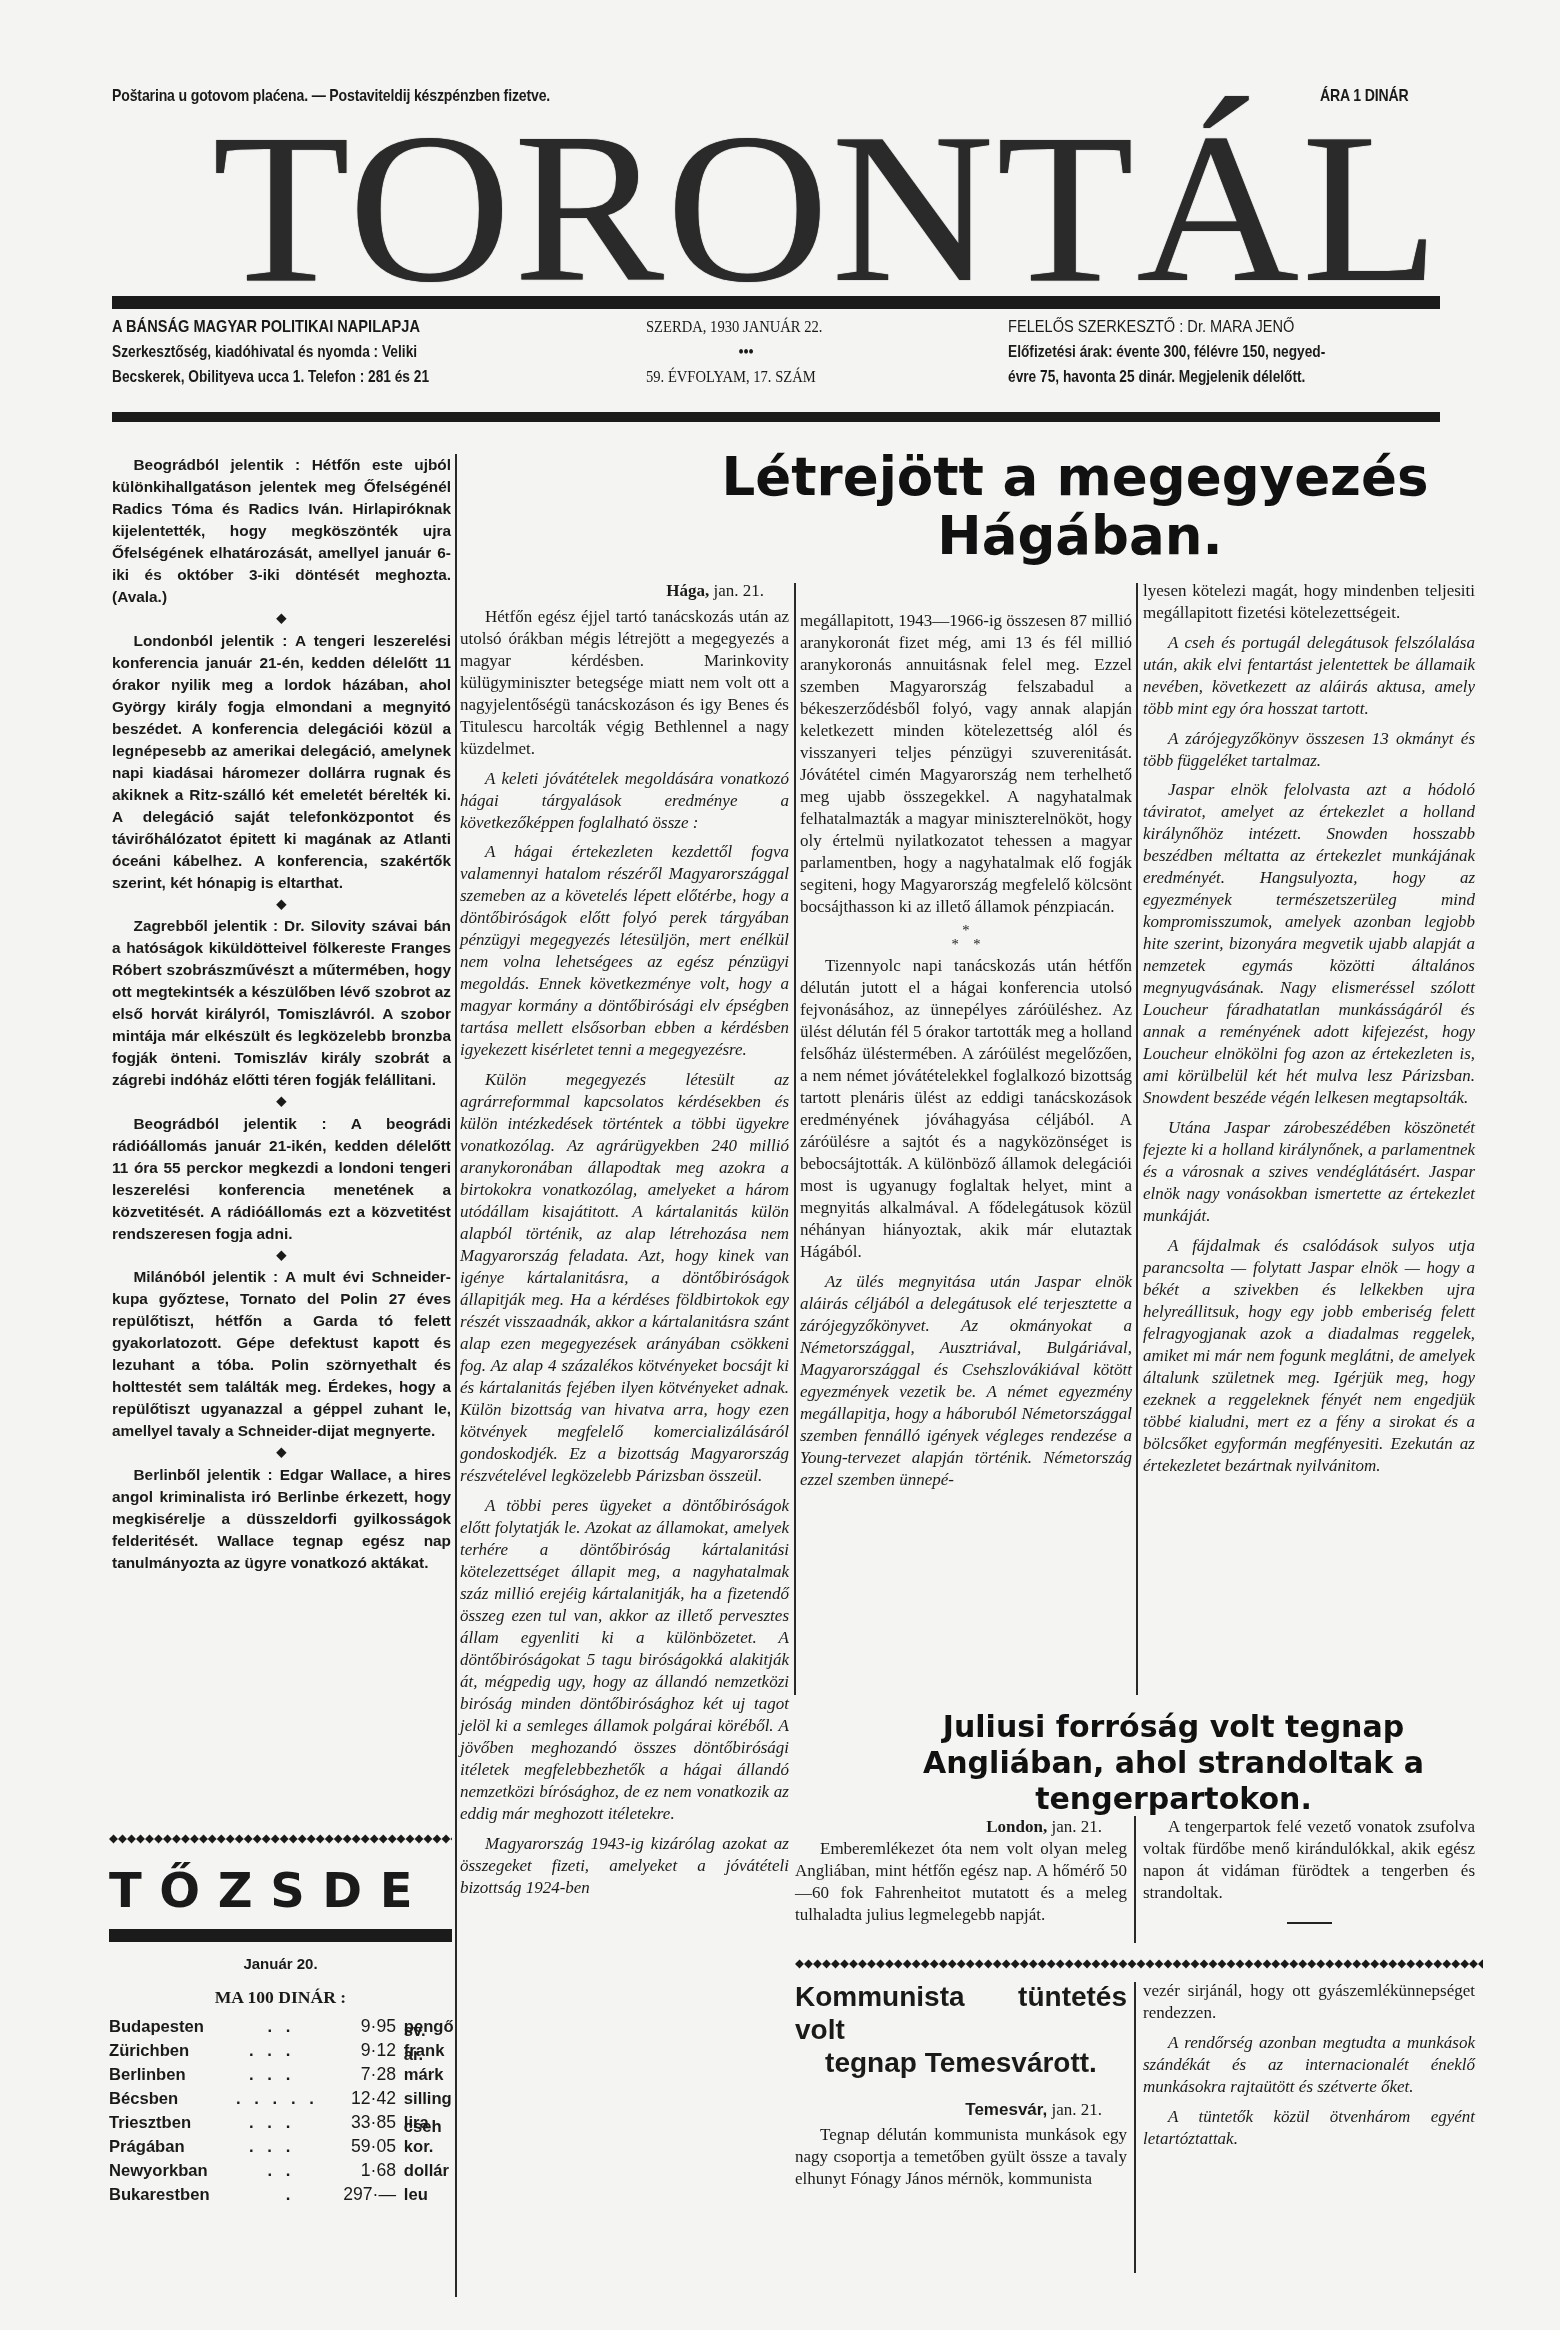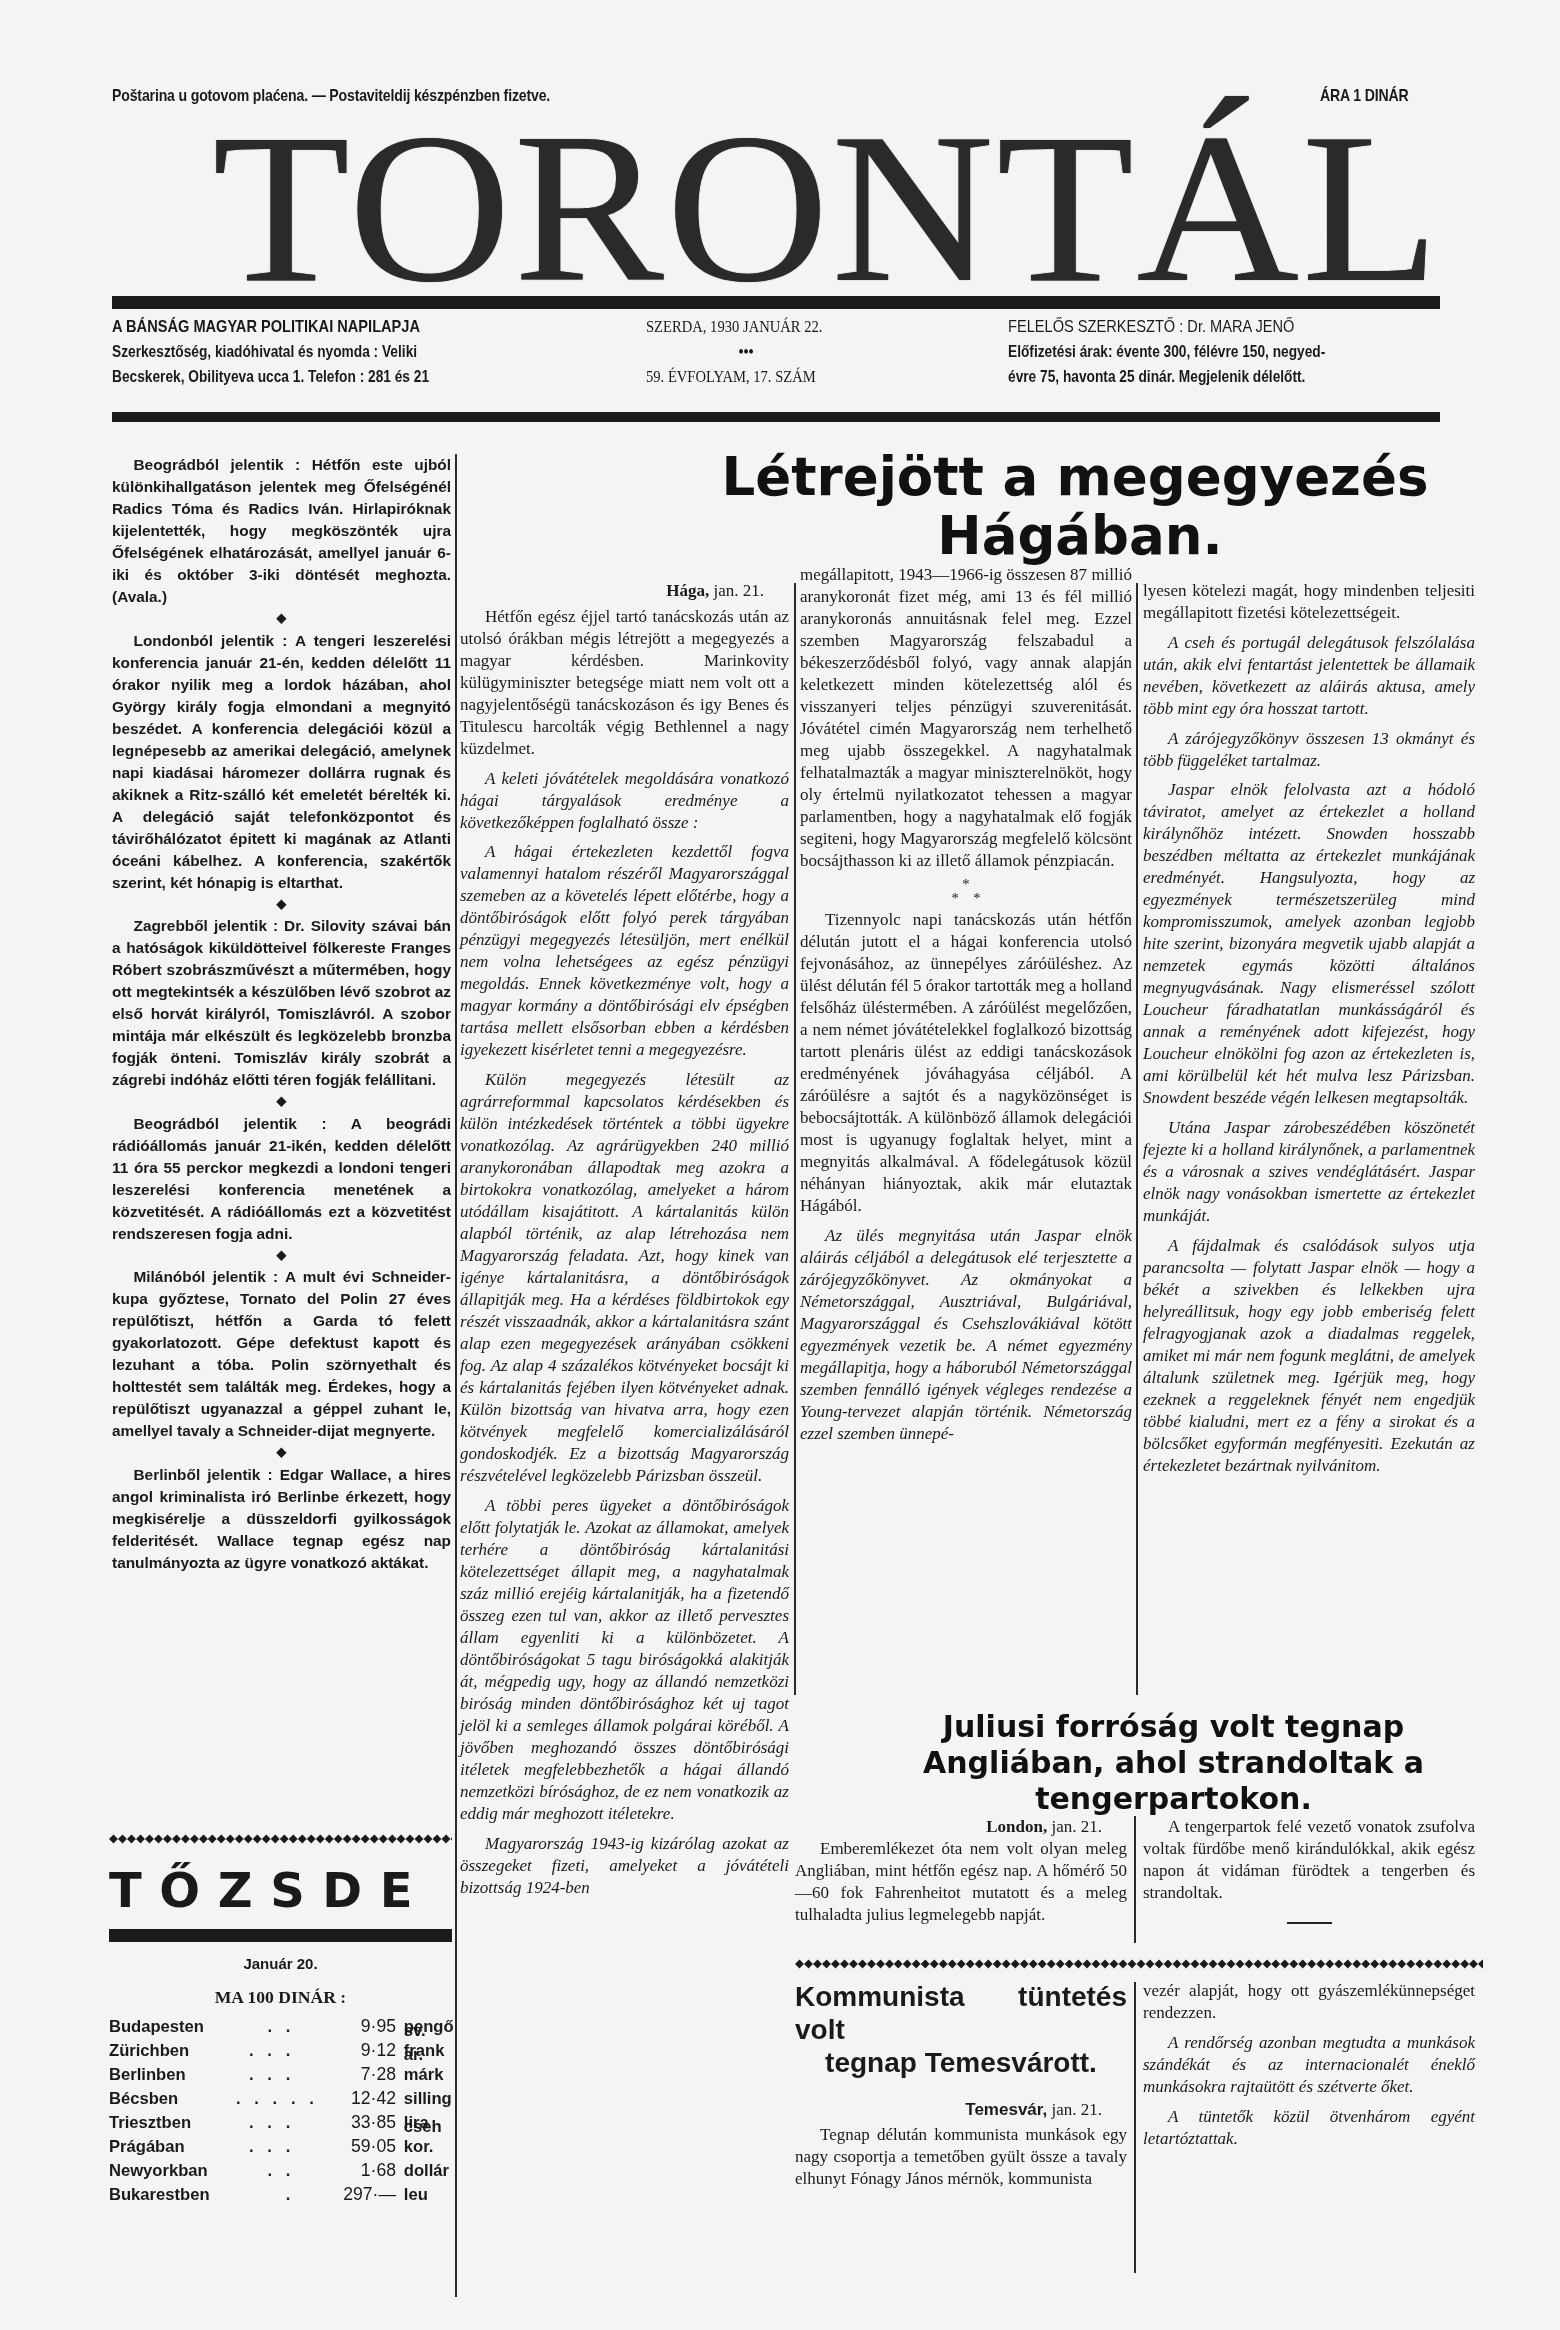--- a/index.html
+++ b/index.html
@@ -162,21 +162,21 @@
         <p>A keleti jóvátételek megoldására vonatkozó hágai tárgyalások eredménye a következőképpen foglalható össze :</p>
         <p>A hágai értekezleten kezdettől fogva valamennyi hatalom részéről Magyarországgal szemeben az a követelés lépett előtérbe, hogy a döntőbiróságok előtt folyó perek tárgyában pénzügyi megegyezés létesüljön, mert enélkül nem volna lehetségees az egész pénzügyi megoldás. Ennek következménye volt, hogy a magyar kormány a döntőbirósági elv épségben tartása mellett elsősorban ebben a kérdésben igyekezett kisérletet tenni a megegyezésre.</p>
         <p>Külön megegyezés létesült az agrárreformmal kapcsolatos kérdésekben és külön intézkedések történtek a többi ügyekre vonatkozólag. Az agrárügyekben 240 millió aranykoronában állapodtak meg azokra a birtokokra vonatkozólag, amelyeket a három utódállam kisajátitott. A kártalanitás külön alapból történik, az alap létrehozása nem Magyarország feladata. Azt, hogy kinek van igénye kártalanitásra, a döntőbiróságok állapitják meg. Ha a kérdéses földbirtokok egy részét visszaadnák, akkor a kártalanitásra szánt alap ezen megegyezések arányában csökkeni fog. Az alap 4 százalékos kötvényeket bocsájt ki és kártalanitás fejében ilyen kötvényeket adnak. Külön bizottság van hivatva arra, hogy ezen kötvények megfelelő komercializálásáról gondoskodjék. Ez a bizottság Magyarország részvételével legközelebb Párizsban összeül.</p>
         <p>A többi peres ügyeket a döntőbiróságok előtt folytatják le. Azokat az államokat, amelyek terhére a döntőbiróság kártalanitási kötelezettséget állapit meg, a nagyhatalmak száz millió erejéig kártalanitják, ha a fizetendő összeg ezen tul van, akkor az illető pervesztes állam egyenliti ki a különbözetet. A döntőbiróságokat 5 tagu biróságokká alakitják át, mégpedig ugy, hogy az állandó nemzetközi biróság minden döntőbirósághoz két uj tagot jelöl ki a semleges államok polgárai köréből. A jövőben meghozandó összes döntőbirósági itéletek megfelebbezhetők a hágai állandó nemzetközi bírósághoz, de ez nem vonatkozik az eddig már meghozott itéletekre.</p>
         <p>Magyarország 1943-ig kizárólag azokat az összegeket fizeti, amelyeket a jóvátételi bizottság 1924-ben</p>
       </div>
   </div>
 
   <div class="vrule" style="left:794px;top:583px;height:1112px;"></div>
 
-  <div class="col" style="left:800px;top:564px;width:332px;" id="main-col2-wrap">
+  <div class="col" style="left:800px;top:610px;width:332px;" id="main-col2-wrap">
     <p style="text-indent:0">megállapitott, 1943—1966-ig összesen 87 millió aranykoronát fizet még, ami 13 és fél millió aranykoronás annuitásnak felel meg. Ezzel szemben Magyarország felszabadul a békeszerződésből folyó, vagy annak alapján keletkezett minden kötelezettség alól és visszanyeri teljes pénzügyi szuverenitását. Jóvátétel cimén Magyarország nem terhelhető meg ujabb összegekkel. A nagyhatalmak felhatalmazták a magyar miniszterelnököt, hogy oly értelmü nyilatkozatot tehessen a magyar parlamentben, hogy a nagyhatalmak elő fogják segiteni, hogy Magyarország megfelelő kölcsönt bocsájthasson ki az illető államok pénzpiacán.</p>
     <div class="stars" style="margin-top:5.9px;">*<br>* &nbsp;&nbsp; *</div>
     <p style="margin-top:3.9px">Tizennyolc napi tanácskozás után hétfőn délután jutott el a hágai konferencia utolsó fejvonásához, az ünnepélyes záróüléshez. Az ülést délután fél 5 órakor tartották meg a holland felsőház üléstermében. A záróülést megelőzően, a nem német jóvátételekkel foglalkozó bizottság tartott plenáris ülést az eddigi tanácskozások eredményének jóváhagyása céljából. A záróülésre a sajtót és a nagyközönséget is bebocsájtották. A különböző államok delegációi most is ugyanugy foglaltak helyet, mint a megnyitás alkalmával. A fődelegátusok közül néhányan hiányoztak, akik már elutaztak Hágából.</p>
     <p>Az ülés megnyitása után Jaspar elnök aláirás céljából a delegátusok elé terjesztette a zárójegyzőkönyvet. Az okmányokat a Németországgal, Ausztriával, Bulgáriával, Magyarországgal és Csehszlovákiával kötött egyezmények vezetik be. A német egyezmény megállapitja, hogy a háboruból Németországgal szemben fennálló igények végleges rendezése a Young-tervezet alapján történik. Németország ezzel szemben ünnepé-</p>
   </div>
 
   <div class="vrule" style="left:1136px;top:583px;height:1112px;"></div>
 
   <div class="col" style="left:1143px;top:580px;width:332px;">
     <p style="text-indent:0">lyesen kötelezi magát, hogy mindenben teljesiti megállapitott fizetési kötelezettségeit.</p>
@@ -208,19 +208,19 @@
   <div class="col" style="left:795px;top:1980px;width:332px;">
     <div class="subhead">
       <div style="text-align:justify;text-align-last:justify;">Kommunista tüntetés volt</div>
       <div>tegnap Temesvárott.</div>
     </div>
     <div class="dateline" style="margin-top:19.5px;"><b class="lead">Temesvár,</b> <span>jan. 21.</span></div>
     <p style="margin-top:3.9px">Tegnap délután kommunista munkások egy nagy csoportja a temetőben gyült össze a tavaly elhunyt Fónagy János mérnök, kommunista</p>
   </div>
   <div class="vrule" style="left:1134px;top:1982px;height:291px;"></div>
   <div class="col" style="left:1143px;top:1980px;width:332px;">
-    <p style="text-indent:0">vezér alapját, hogy ott gyászemlékünnepséget rendezzen.</p>
+    <p style="text-indent:0">vezér sirjánál, hogy ott gyászemlékünnepséget rendezzen.</p>
     <p>A rendőrség azonban megtudta a munkások szándékát és az internacionalét éneklő munkásokra rajtaütött és szétverte őket.</p>
     <p>A tüntetők közül ötvenhárom egyént letartóztattak.</p>
   </div>
 
 </div>
 
 
 </body></html>

